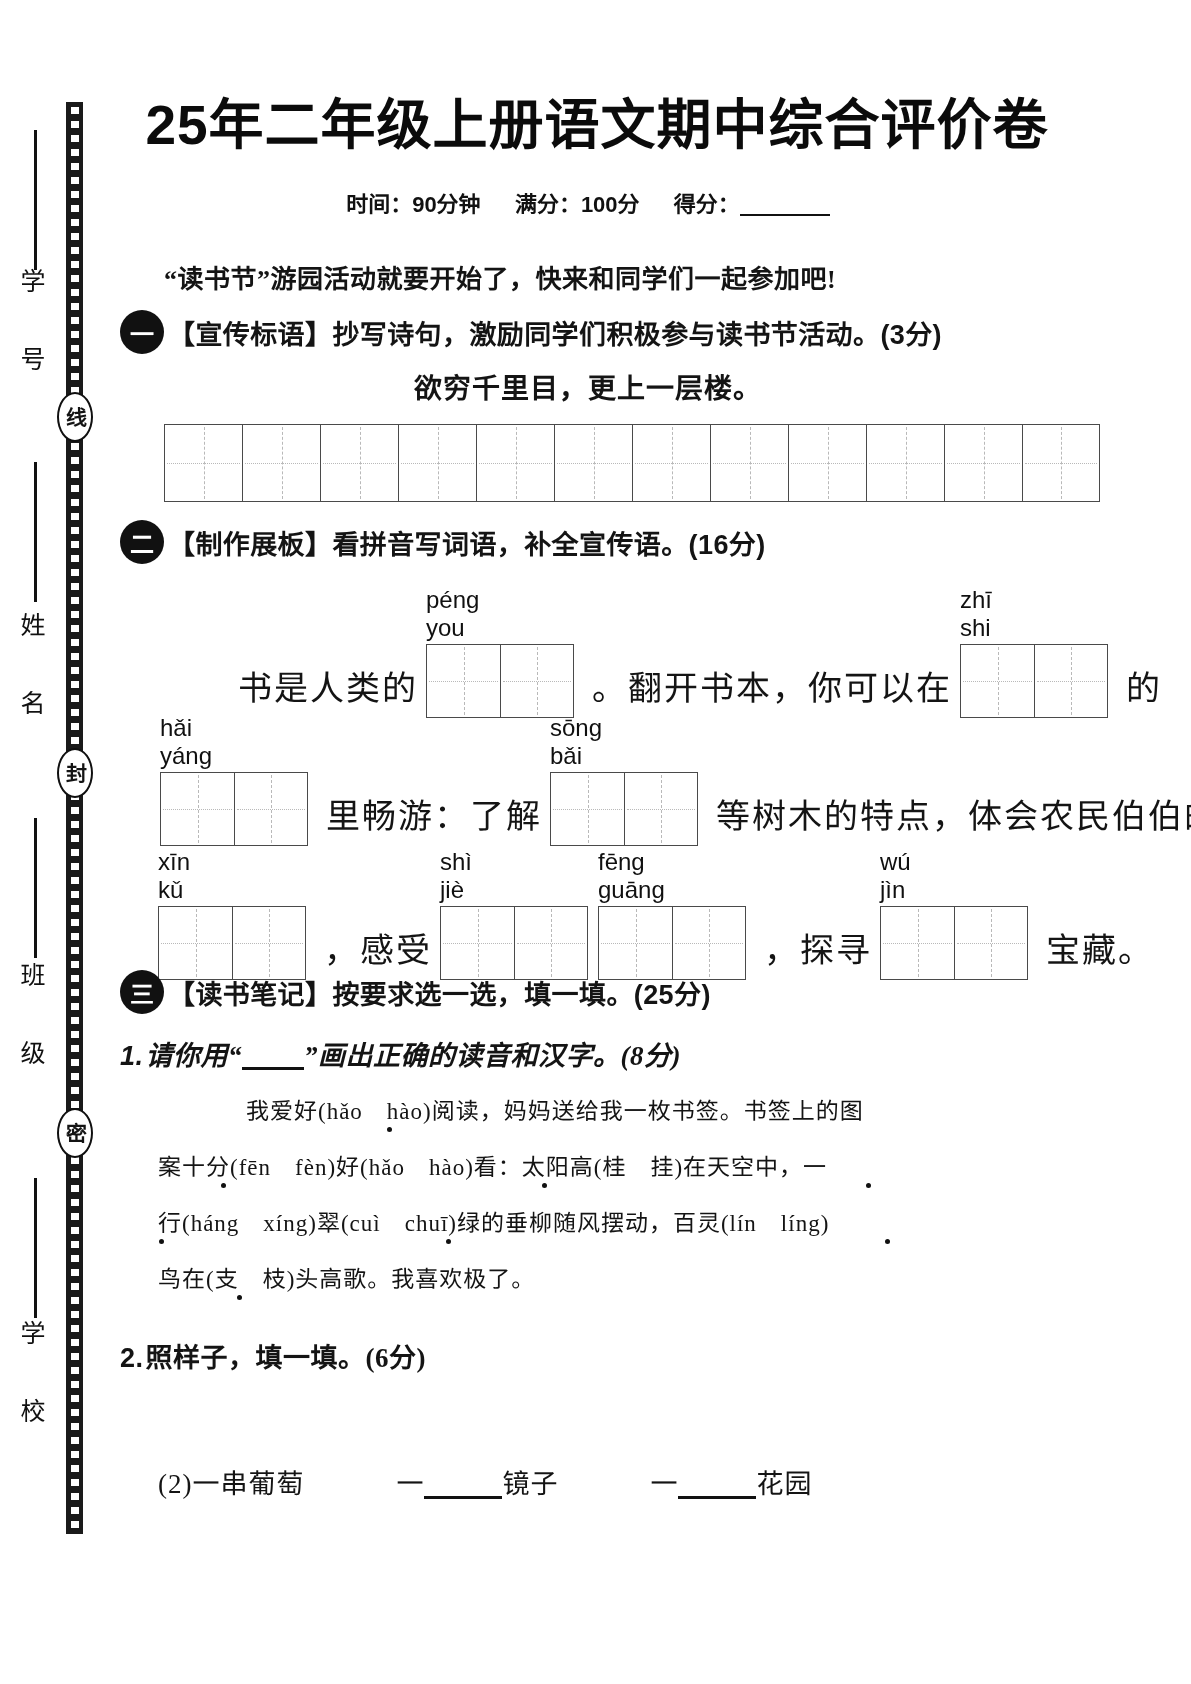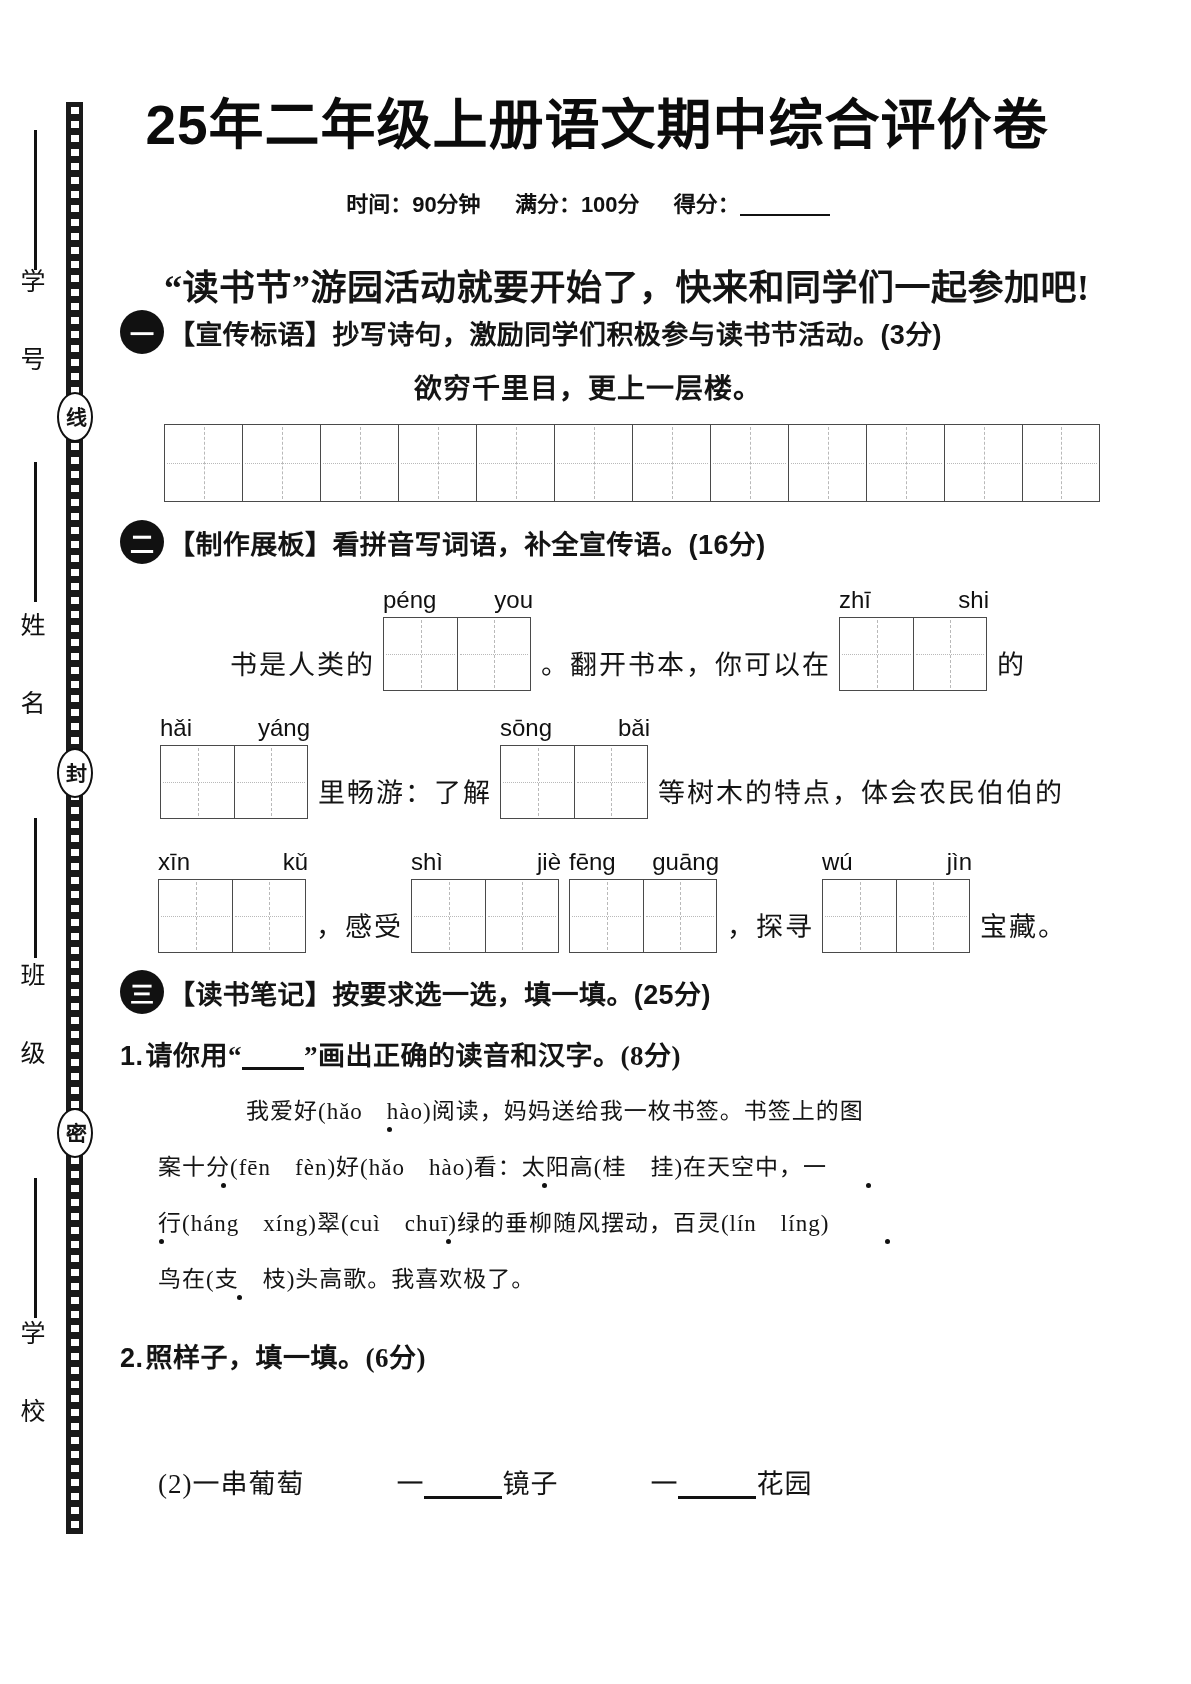--- a/index.html
+++ b/index.html
@@ -108,21 +108,21 @@
   #exam-meta .score-rule {
     display: inline-block;
     width: 90px;
     border-bottom: 2px solid #111;
     vertical-align: -4px;
   }
 
   #intro-line {
     position: absolute;
     left: 46px; top: 258px;
-    font-size: 36px;
+    font-size: 26px;
     font-weight: 600;
     letter-spacing: 0.5px;
     white-space: nowrap;
   }
 
   
   .section {
     position: absolute;
     left: 2px;
     display: flex;
@@ -196,29 +196,31 @@
   }
   .py-box { display: inline-block; }
   .py-label {
     display: flex;
     justify-content: space-between;
     font-family: "Liberation Sans", "DejaVu Sans", sans-serif;
     font-size: 24px;
     line-height: 1.15;
     padding-bottom: 3px;
     color: #101010;
+    flex-direction: column;
   }
   .py-box.w2 { width: 150px; }
   .py-box.w2 .cell { width: 74px; height: 74px; }
   .sent {
-    font-size: 27px;
+    font-size: 34px;
     font-weight: 500;
     letter-spacing: 2px;
     padding: 0 8px 12px 8px;
     line-height: 1;
+    margin-left: 8px;
   }
 
   
   .subq {
     position: absolute;
     left: 2px;
     font-size: 27px;
     font-weight: 600;
     white-space: nowrap;
     letter-spacing: 0.5px;
@@ -422,21 +424,21 @@
       </span>
     </span>
     <span class="sent">宝藏。</span>
   </div>
 
   <div class="section" style="top:970px;">
     <div class="sec-num">三</div>
     <div class="sec-text">【读书笔记】按要求选一选，填一填。(25分)</div>
   </div>
 
-  <div class="subq" style="top:1034px;">
+  <div class="subq" style="top:1034px;font-style:italic;">
     <span class="qn">1.</span><span>请你用“</span><span class="inline-rule"></span><span>”画出正确的读音和汉字。(8分)</span>
   </div>
 
   <div class="para-line" style="left:128px; top:1092px;">我爱好(hǎo　hào)阅读，妈妈送给我一枚书签。书签上的图</div>
   <div class="para-line" style="left:40px; top:1148px;">案十分(fēn　fèn)好(hǎo　hào)看：太阳高(桂　挂)在天空中，一</div>
   <div class="para-line" style="left:40px; top:1204px;">行(háng　xíng)翠(cuì　chuī)绿的垂柳随风摆动，百灵(lín　líng)</div>
   <div class="para-line" style="left:40px; top:1260px;">鸟在(支　枝)头高歌。我喜欢极了。</div>
 
   <div class="dot" style="left:269px; top:1127px;"></div>
   <div class="dot" style="left:103px; top:1183px;"></div>

